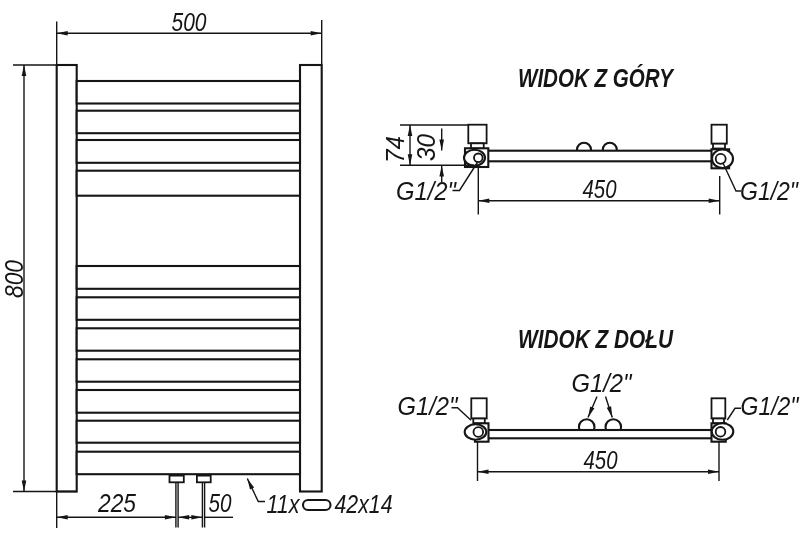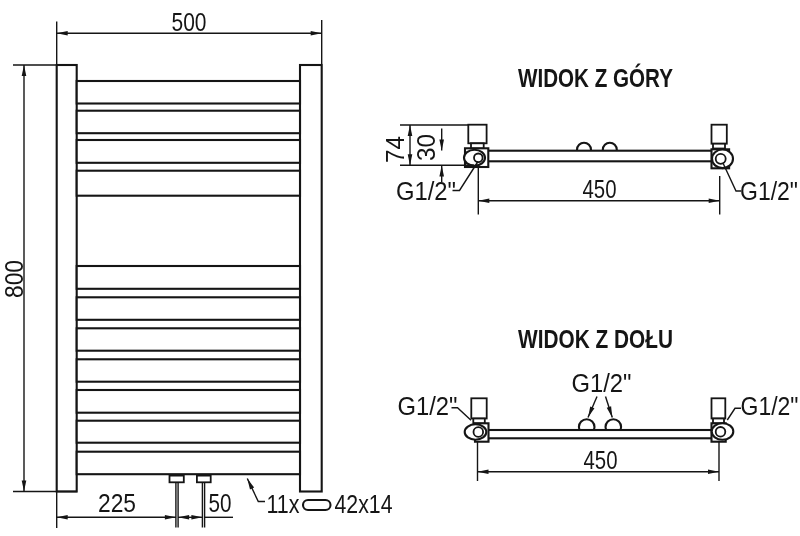--- a/index.html
+++ b/index.html
@@ -1,16 +1,16 @@
 <!DOCTYPE html>
 <html><head>
 <meta charset="utf-8">
 <style>
   html,body{margin:0;padding:0;background:#fff;}
-  .page{width:800px;height:536px;background:#fff;position:relative;overflow:hidden;}
+  .page{width:800px;height:536px;background:#fff;position:relative;overflow:hidden;font-style:italic;}
   svg{display:block;}
   .s{fill:#fff;stroke:#151515;stroke-width:2.1;}
   .s15{fill:#fff;stroke:#151515;stroke-width:1.8;}
   .d{fill:none;stroke:#151515;stroke-width:1.4;}
   text{fill:#151515;font-family:"Liberation Sans","DejaVu Sans",sans-serif;font-size:26px;}
   .b{font-weight:bold;font-size:26px;}
   .mid{text-anchor:middle;}
 </style>
 </head>
 <body>

